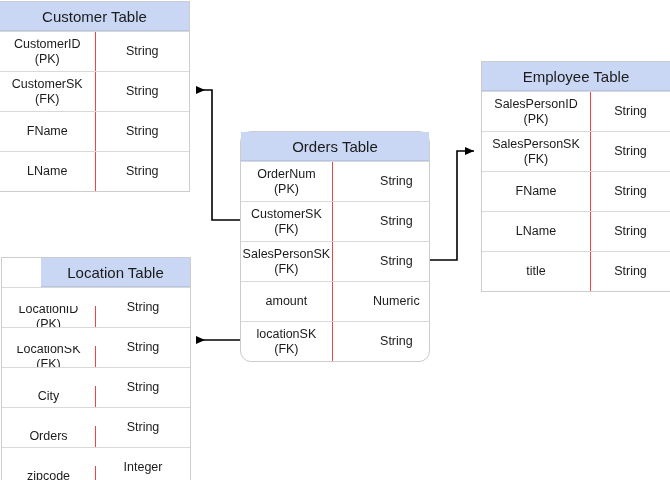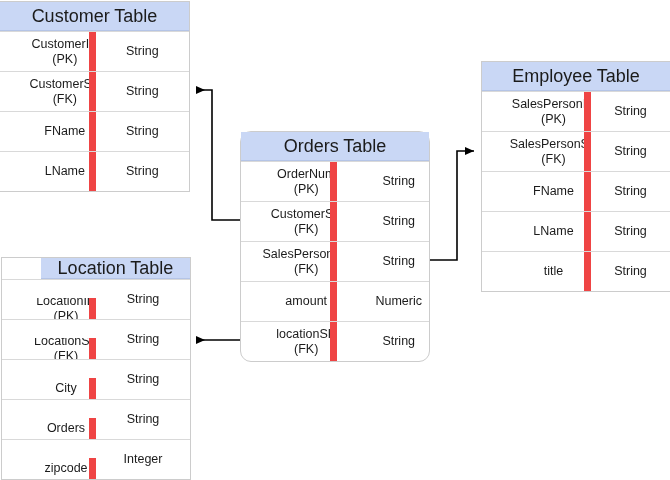--- a/index.html
+++ b/index.html
@@ -31,21 +31,21 @@
     border: 1px solid #cccccc;
     background: #ffffff;
   }
   .erd-header {
     box-sizing: border-box;
     background: #c9d7f5;
     border-bottom: 1px solid #b4c4e6;
     display: flex;
     align-items: center;
     justify-content: center;
-    font-size: 18px;
+    font-size: 15px;
     color: #1b1b1b;
     text-align: center;
   }
   .erd-row {
     box-sizing: border-box;
     display: flex;
     border-top: 1px solid #d9d9d9;
   }
   .erd-row:first-of-type {
     border-top: none;
@@ -56,34 +56,33 @@
     align-items: center;
     justify-content: center;
     text-align: center;
     font-size: 12.5px;
     line-height: 1.15;
     padding: 2px 3px;
     color: #1b1b1b;
     overflow: hidden;
   }
   .erd-cell.name {
-    border-right: 7px solid #ef4444;
-    padding-left: 44px;
+    border-right: 1px solid #ef4444;
   }
 
   
   #tbl-customer { left: -1px; top: 1px; width: 191px; }
   #tbl-customer .erd-header { height: 29px; }
   #tbl-customer .erd-row { height: 40px; }
   #tbl-customer .erd-cell.name { width: 96px; }
   #tbl-customer .erd-cell.type { width: 94px; }
 
   
   #tbl-location { left: 1px; top: 257px; width: 190px; }
-  #tbl-location .erd-header { height: 21px; margin-left: 39px; }
+  #tbl-location .erd-header { height: 29px; margin-left: 39px; }
   #tbl-location .erd-row { height: 40px; }
   #tbl-location .erd-cell.name { width: 94px; margin-top: 18px; }
   #tbl-location .erd-cell.type { width: 94px; }
 
   
   #tbl-orders { left: 240px; top: 131px; width: 190px; border-radius: 11px; }
   #tbl-orders .erd-header { height: 29px; }
   #tbl-orders .erd-row { height: 40px; gap: 31px; }
   #tbl-orders .erd-cell.name { width: 110px; }
   #tbl-orders .erd-cell.type { width: 78px; }

